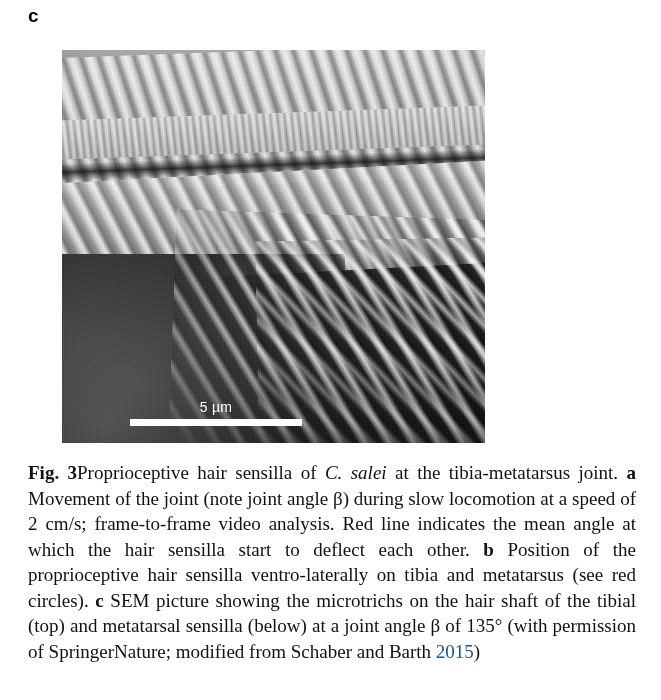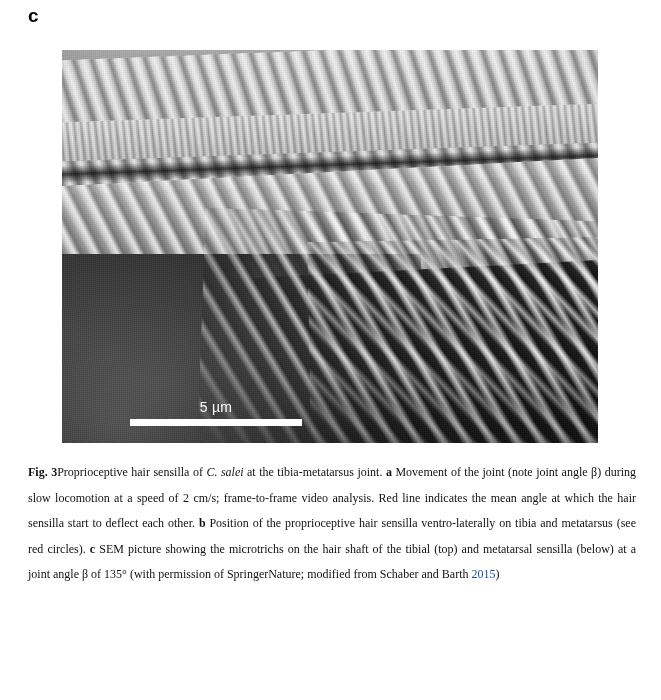--- a/index.html
+++ b/index.html
@@ -29,21 +29,21 @@
     font-size: 19px;
     line-height: 24px;
     letter-spacing: 0px;
   }
 
   
   .figure-wrap {
     position: absolute;
     left: 62px;
     top: 50px;
-    width: 536px;
+    width: 423px;
     height: 393px;
     overflow: hidden;
     background: #111;
   }
   .sem {
     position: absolute;
     inset: 0;
     
     background:
       radial-gradient(120% 90% at 18% 92%, #4a4a4a 0%, #3a3a3a 35%, #2a2a2a 70%, #1d1d1d 100%),
@@ -195,21 +195,21 @@
     letter-spacing: 0.3px;
   }
 
   
   .caption {
     position: absolute;
     left: 28px;
     top: 460px;
     width: 608px;
     font-family: "Liberation Serif", serif;
-    font-size: 12px;
+    font-size: 19px;
     line-height: 25.5px;
     text-align: justify;
     text-justify: inter-word;
     color: #111;
   }
   .caption b {
     font-weight: bold;
   }
   .caption i {
     font-style: italic;

